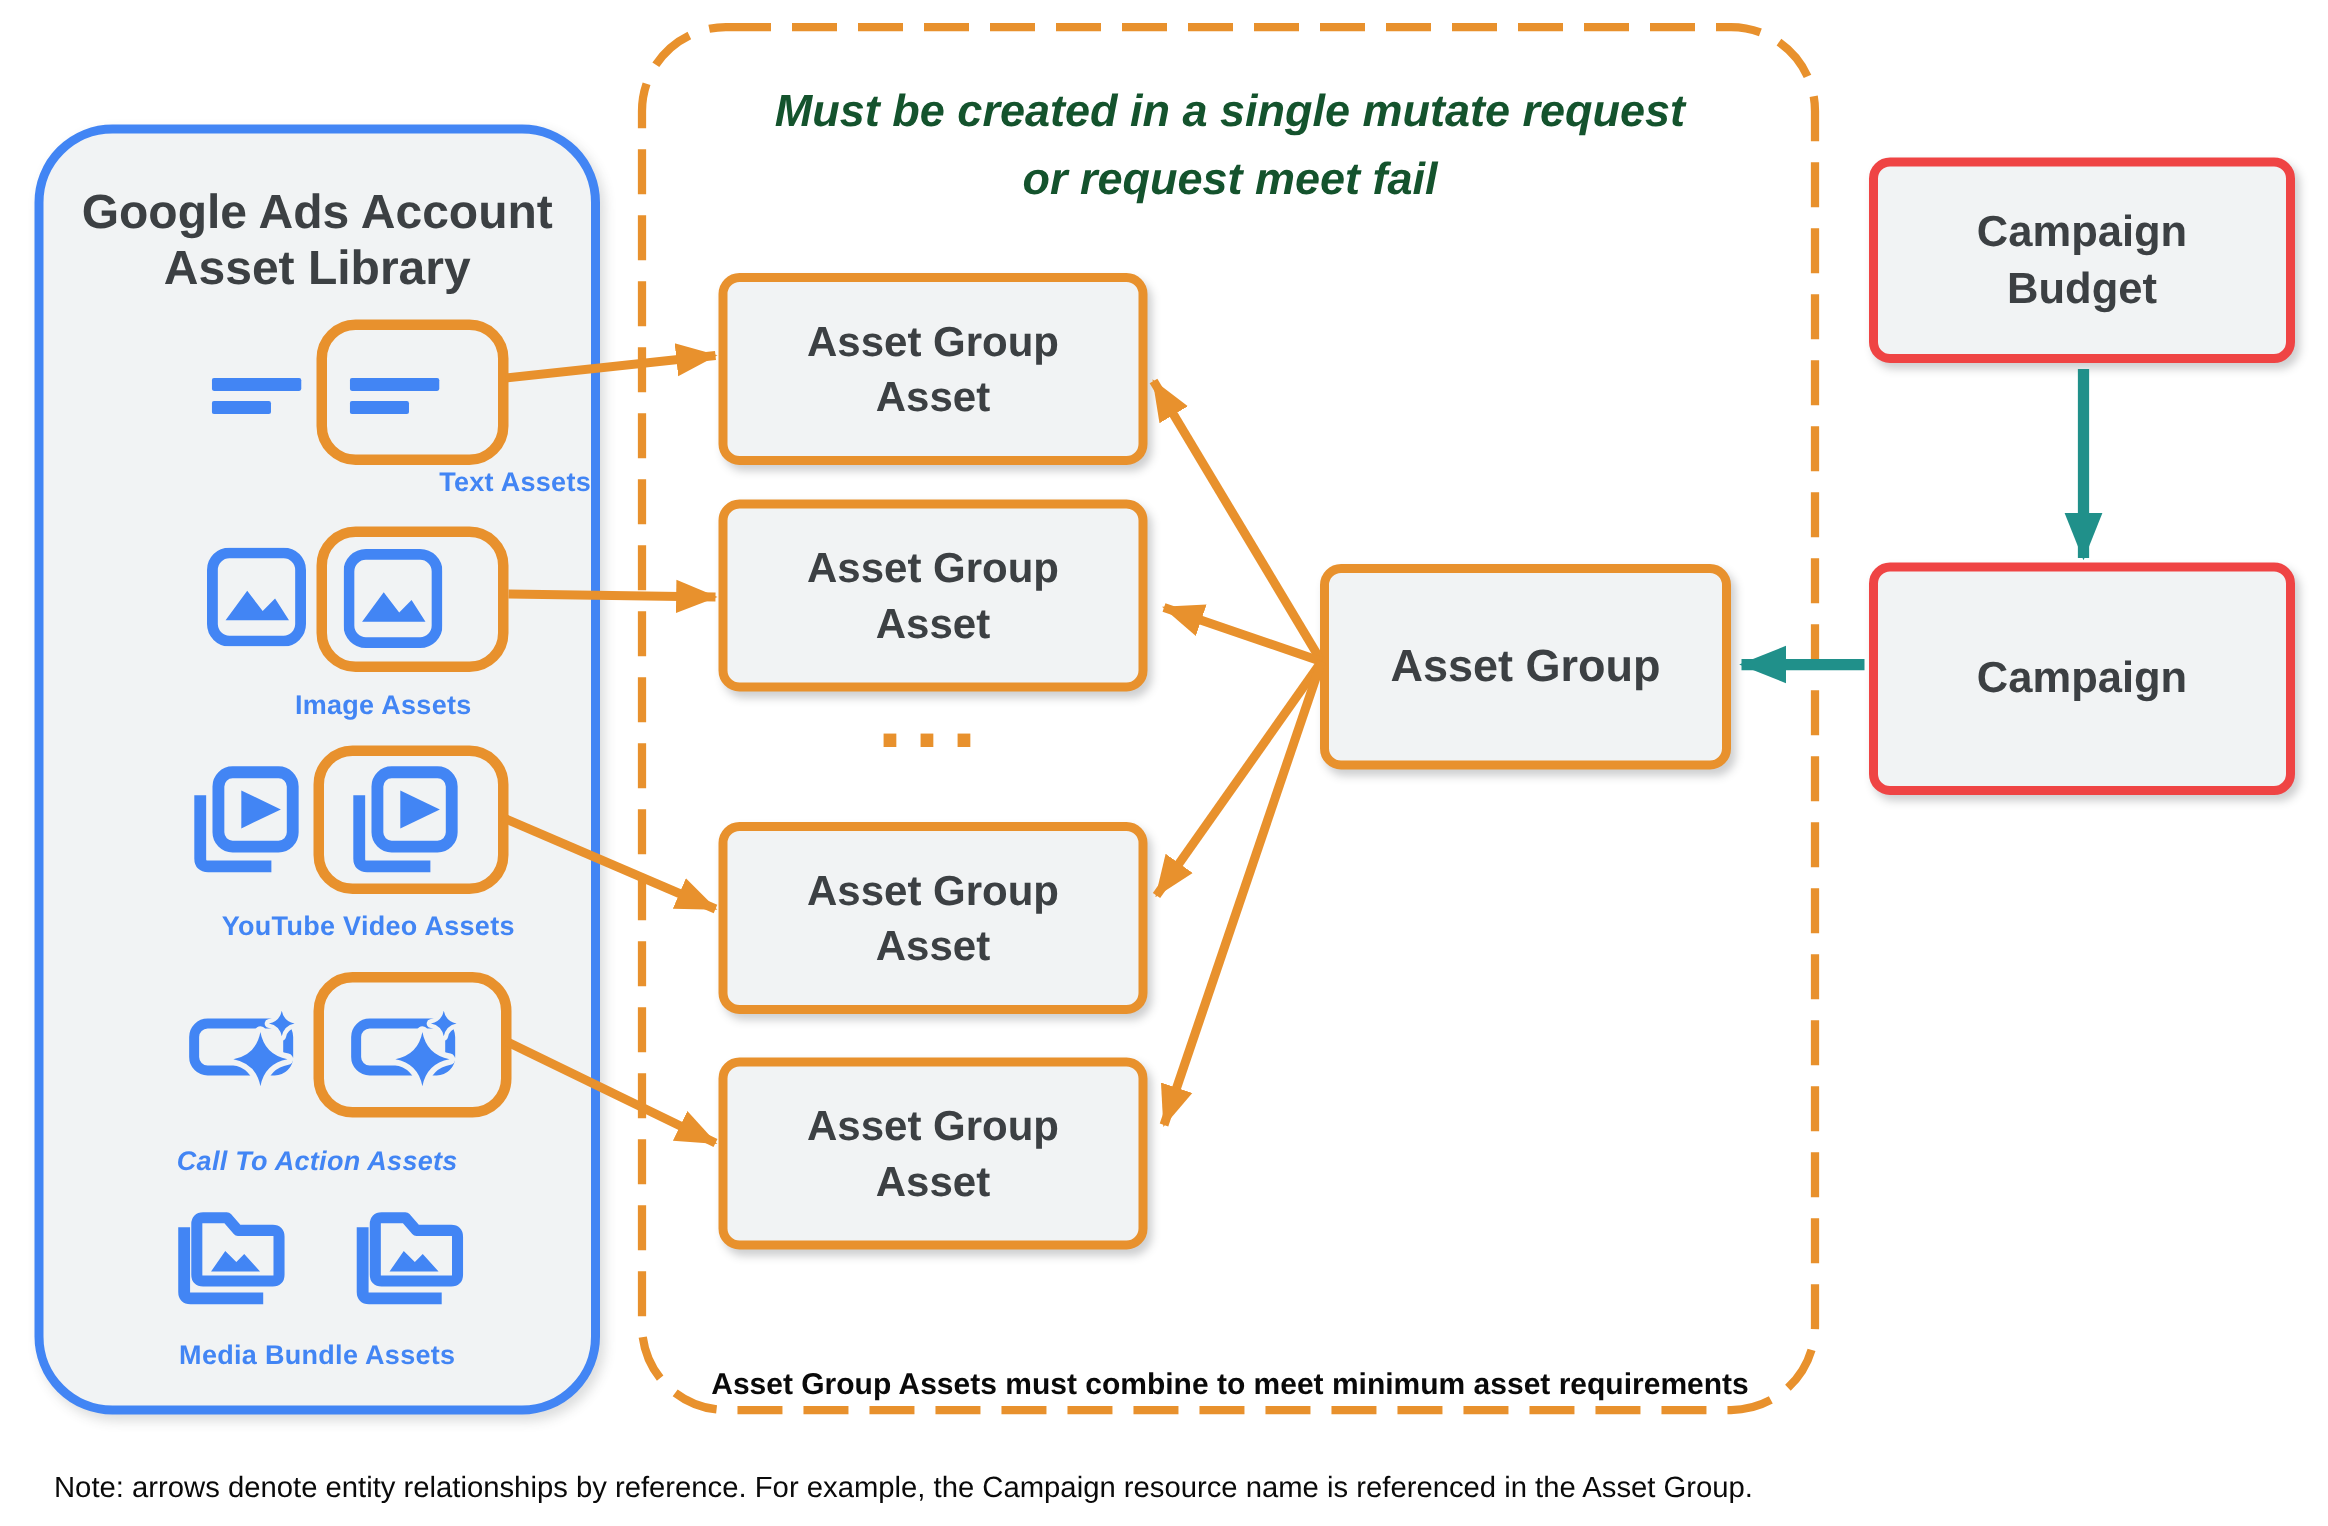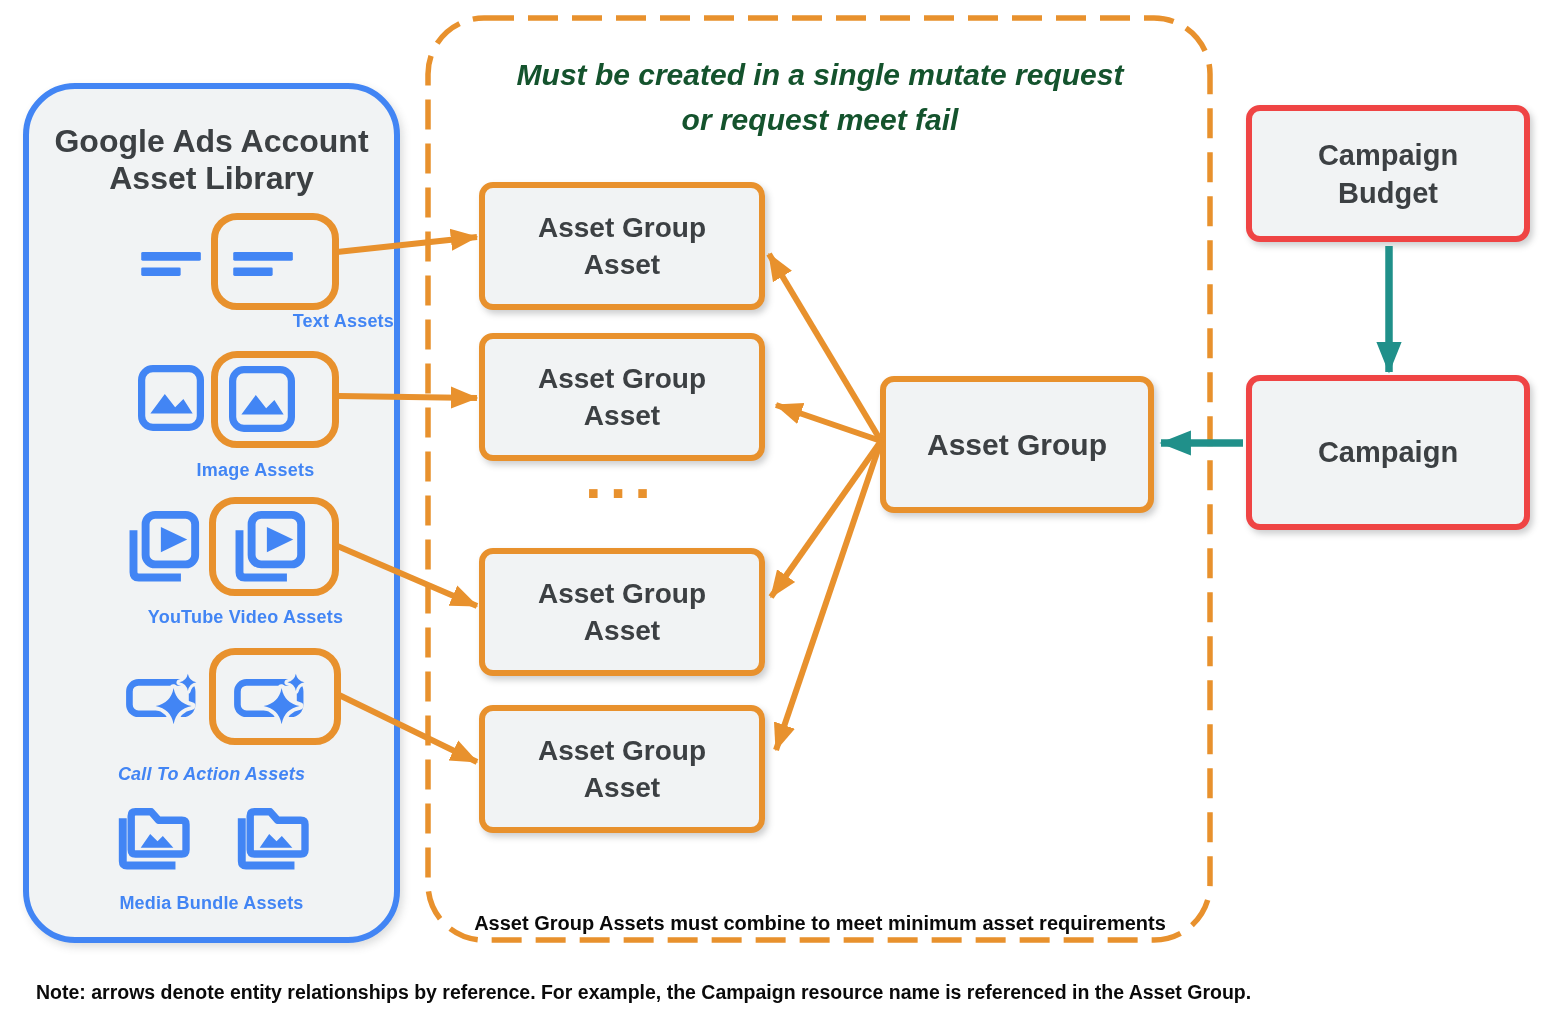--- a/index.html
+++ b/index.html
@@ -55,21 +55,21 @@
   }
 
   
   .asset-group-box{left:880px;top:376px;width:274px;height:137px;font-size:30px;}
   .campaign-budget-box{left:1246px;top:105px;width:284px;height:137px;font-size:29px;line-height:38px;}
   .campaign-budget-box span{display:inline-block;width:180px;}
   .campaign-box{left:1246px;top:375px;width:284px;height:155px;font-size:29px;}
 
   .note-text{
     left:36px;top:981px;width:1500px;color:#0A0A0A;
-    font-size:19.5px;font-weight:bold;z-index:2;
+    font-size:19.5px;font-weight:normal;z-index:2;
   }
   .hidden-defs{position:absolute;width:0;height:0;overflow:hidden;}
 </style>
 </head>
 <body>
 
 <svg class="hidden-defs" aria-hidden="true">
   <defs>
     <symbol id="sym-text" viewBox="0 0 64 26">
       <rect x="0" y="0" width="62" height="9" rx="1.5" fill="#4285F4"></rect>

